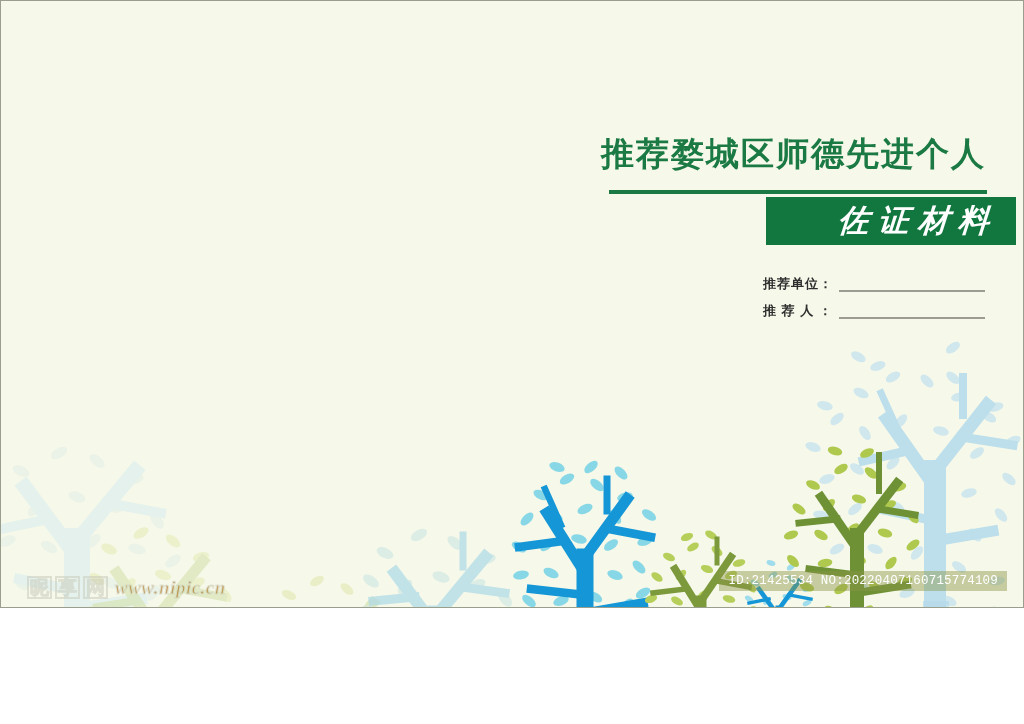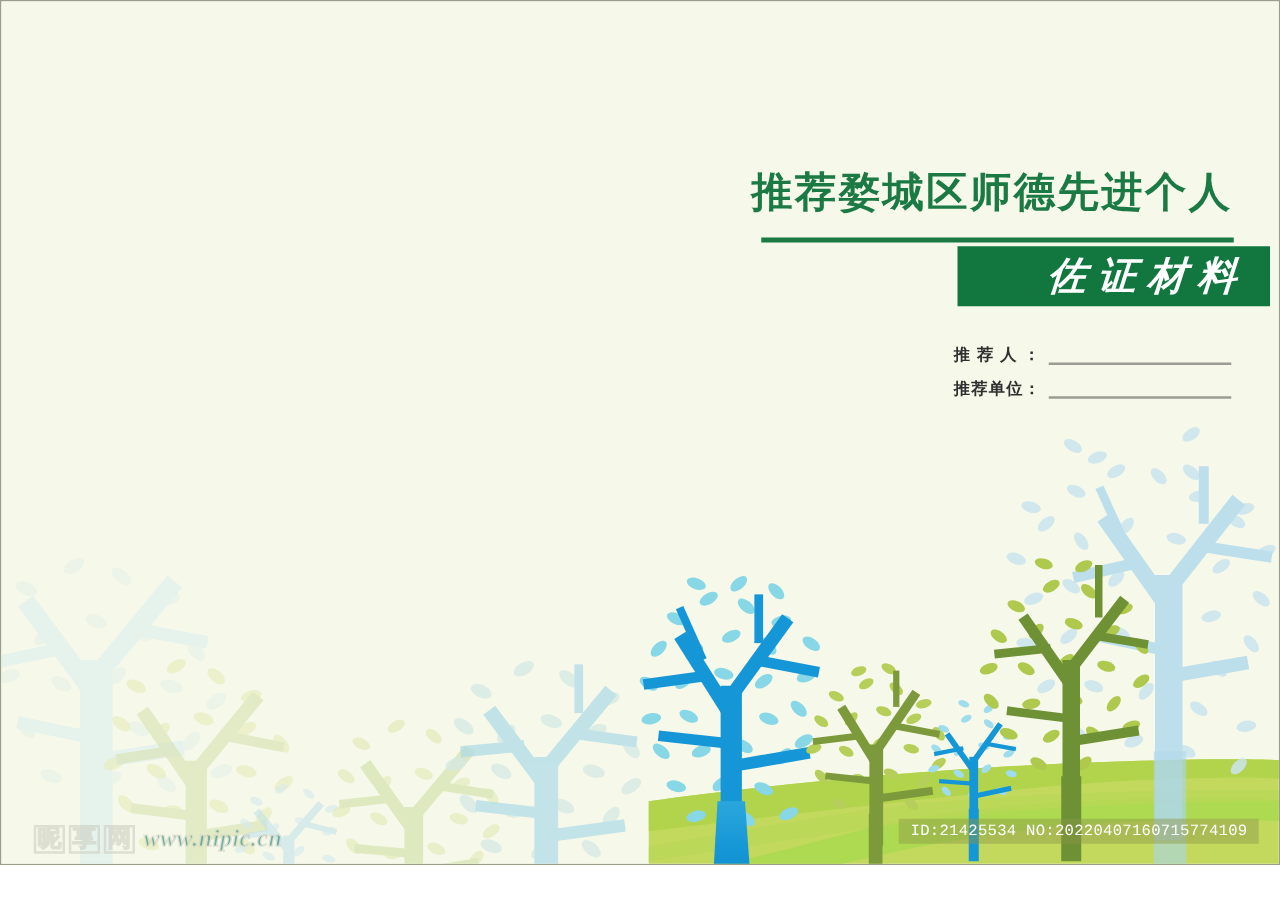--- a/index.html
+++ b/index.html
@@ -3,21 +3,21 @@
 <meta charset="utf-8">
 <title>Cover Page</title>
 <style>
   html,body{margin:0;padding:0;background:#ffffff;}
   body{
     font-family:"Liberation Sans","DejaVu Sans",sans-serif;
   }
   #page{
     position:relative;
     width:1024px;
-    height:692px;
+    height:608px;
     overflow:hidden;
     background:#f6f8e9;
     box-sizing:border-box;
     border:1px solid #9a9e8c;
     padding-left:44px;
   }
   #artboard{
     position:absolute;
     inset:0;
   }
@@ -136,21 +136,21 @@
     font-family:"DejaVu Sans","Liberation Sans",sans-serif;
   }
   .wm-logo span.boxed{
     border:2px solid #c9cbbc;
     padding:0 1px;
   }
   .wm-url{
     font-size:19px;
     font-style:italic;
     font-weight:bold;
-    color:#0f766e;
+    color:#a16207;
     -webkit-text-stroke:1px #cfd2c1;
     letter-spacing:.5px;
     font-family:"Liberation Serif","DejaVu Serif",serif;
     text-align:right;
   }
   .wm-id{
     position:absolute;
     right:16px;
     bottom:16px;
     background:rgba(140,150,70,.45);
@@ -606,25 +606,25 @@
   <div class="text-block">
     <h1 class="main-title">推荐婺城区师德先进个人</h1>
     <div class="title-rule"></div>
     <div class="green-band">
       <span class="band-title">佐证材料</span>
     </div>
   </div>
 
   <div class="form-area">
     <div class="form-row">
-      <span class="form-label">推 荐 人 ：</span>
+      <span class="form-label">推荐单位：</span>
       <span class="form-line"></span>
     </div>
     <div class="form-row">
-      <span class="form-label">推荐单位：</span>
+      <span class="form-label">推 荐 人 ：</span>
       <span class="form-line"></span>
     </div>
   </div>
 
   <div class="wm-left">
     <span class="wm-logo">
       <span class="boxed">昵</span>
       <span class="boxed">享</span>
       <span class="boxed">网</span>
     </span>

